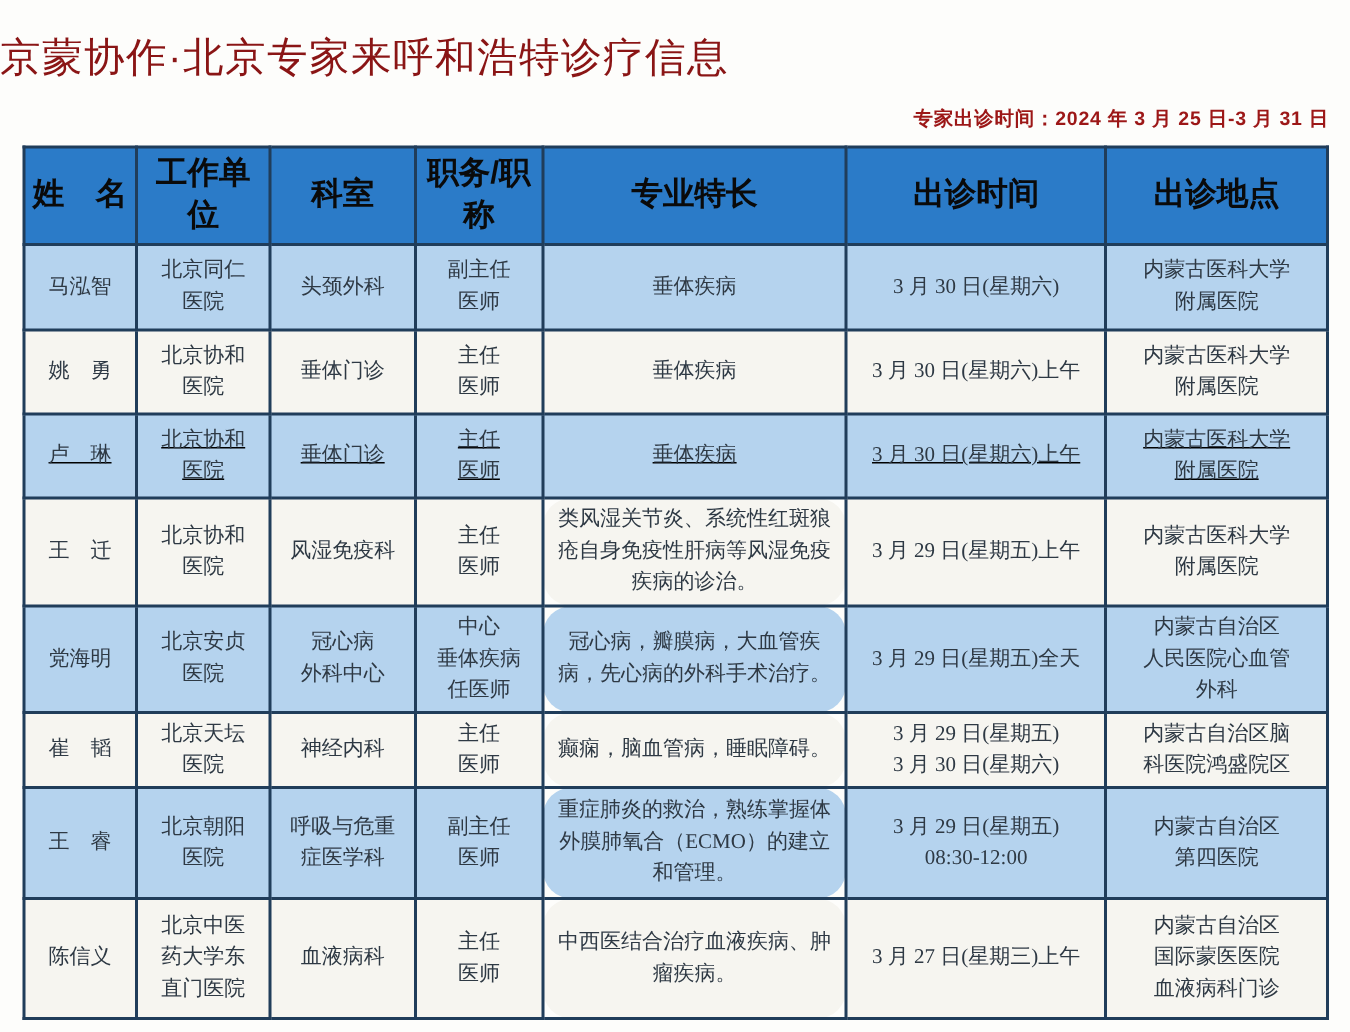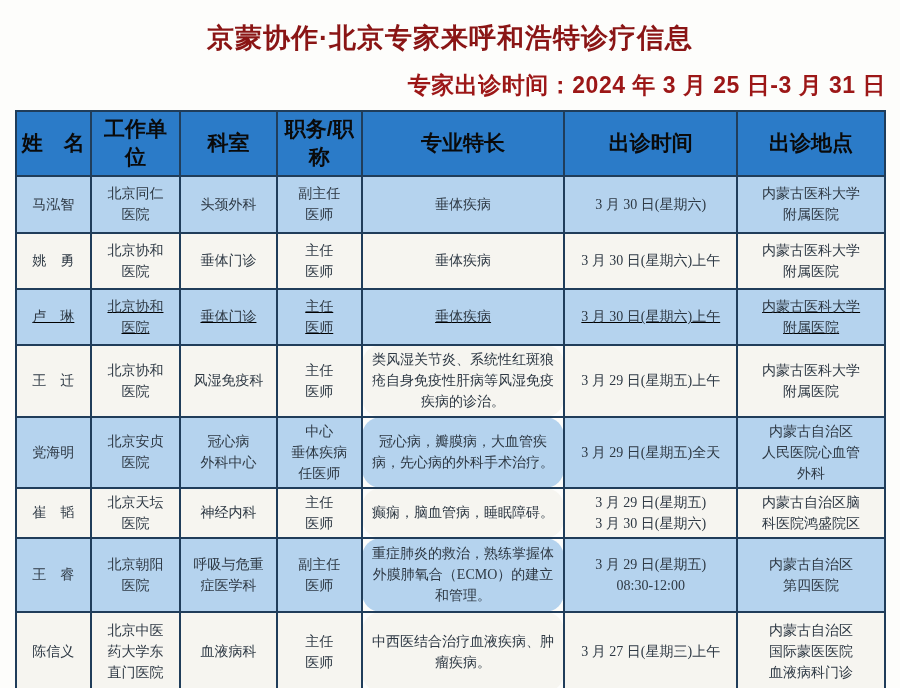--- a/index.html
+++ b/index.html
@@ -9,31 +9,31 @@
     font-family:"Liberation Sans","DejaVu Sans",sans-serif;
     overflow:hidden;
   }
   .page{
     width:900px;height:688px;
     background:#fdfdfb;
     box-sizing:border-box;
     padding-top:14px;
   }
   .page-title{
-    text-align:center;
+    text-align:left;
     font-size:27px;
-    font-weight:bold;
+    font-weight:normal;
     color:var(--title-red,#8a1515);
     letter-spacing:1px;
     margin:6px 0 14px 0;
     font-family:"Liberation Sans","DejaVu Sans",sans-serif;
   }
   .subtitle{
     text-align:right;
-    font-size:23px;
+    font-size:13px;
     font-weight:bold;
     color:var(--subtitle-red,#9c1717);
     padding-right:14px;
     margin-bottom:9px;
     letter-spacing:0.5px;
   }
   table.doctors{
     width:871px;
     margin:0 14px 0 15px;
     border-collapse:collapse;

